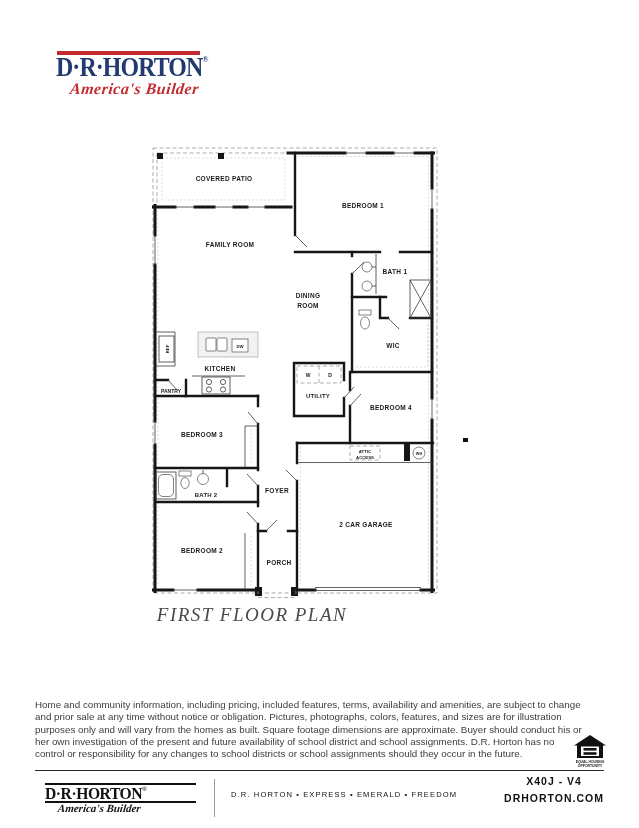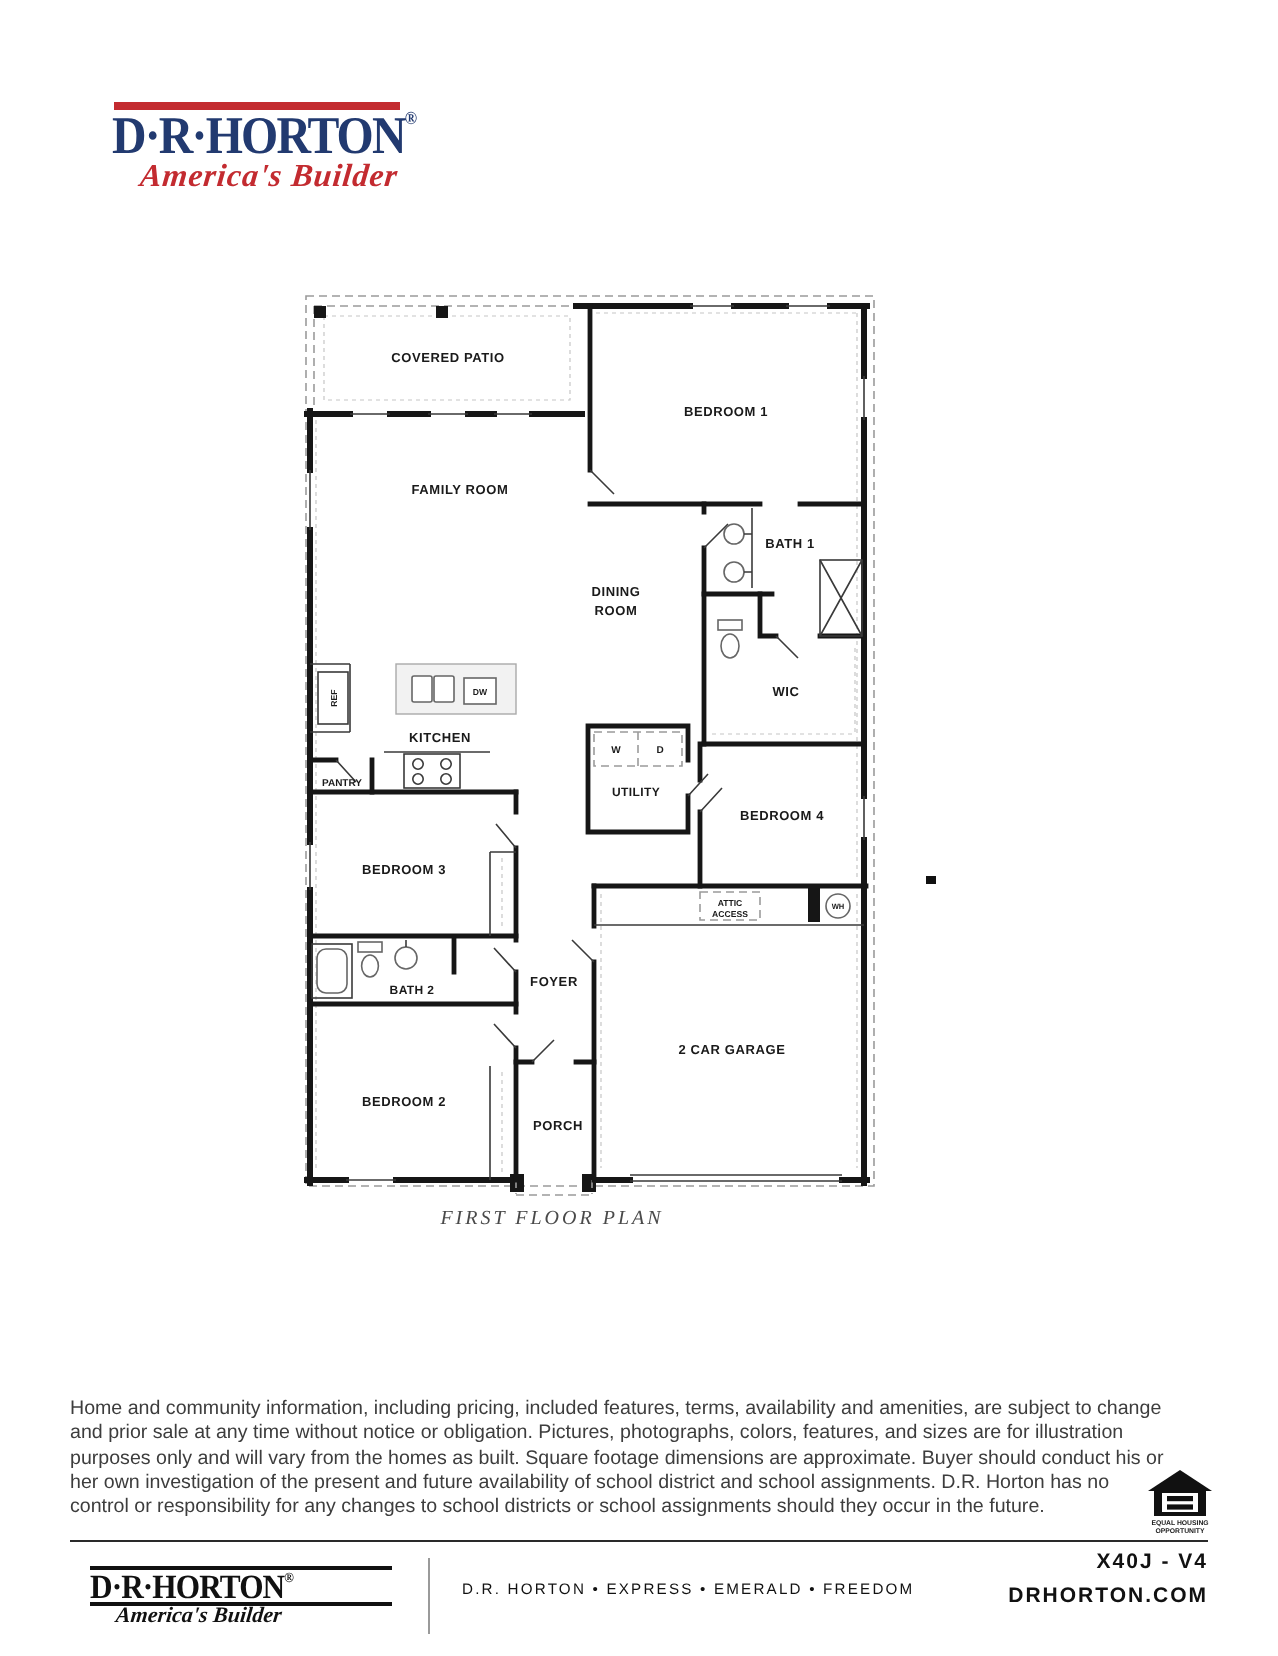--- a/index.html
+++ b/index.html
@@ -9,22 +9,22 @@
   
   .logo-bar{left:57px;top:51px;width:143px;height:3.5px;background:#c32b30;}
   .logo-brand{left:56px;top:53px;color:#223a70;font-family:"Liberation Serif",serif;font-weight:bold;
     font-size:26px;letter-spacing:-1px;transform:scaleX(0.92) scaleY(1.02);transform-origin:left top;white-space:nowrap;}
   .logo-brand .reg{font-size:9px;vertical-align:14px;letter-spacing:0;}
   .logo-tagline{left:70px;top:80px;color:#c32b30;font-family:"Liberation Serif",serif;font-style:italic;font-weight:bold;
     font-size:16px;letter-spacing:0.5px;transform:skewX(-6deg);}
 
   
   .plan-wrap{left:148px;top:140px;width:300px;height:465px;}
-  .plan-caption{left:156px;top:604px;width:240px;text-align:center;color:#4a4a4a;
-    font-family:"Liberation Serif",serif;font-style:italic;font-size:10px;letter-spacing:1.5px;white-space:nowrap;}
+  .plan-caption{left:132px;top:604px;width:240px;text-align:center;color:#4a4a4a;
+    font-family:"Liberation Serif",serif;font-style:italic;font-size:19px;letter-spacing:1.5px;white-space:nowrap;}
   svg .w3{stroke:#161616;stroke-width:3;fill:none;stroke-linecap:square;}
   svg .w2{stroke:#161616;stroke-width:2.4;fill:none;stroke-linecap:square;}
   svg .thin{stroke:#3a3a3a;stroke-width:0.8;fill:none;}
   svg .fix{stroke:#666;stroke-width:0.8;fill:#ffffff;}
   svg .dash{stroke:#9b9b9b;stroke-width:0.8;fill:none;stroke-dasharray:4 2.5;}
   svg .dash2{stroke:#c6c6c6;stroke-width:0.6;fill:none;stroke-dasharray:2 2;}
   svg .blk{fill:#161616;stroke:none;}
   svg text{font-family:"Liberation Sans",sans-serif;font-weight:bold;fill:#1a1a1a;}
   svg .lbl{font-size:6.5px;letter-spacing:0.3px;text-anchor:middle;}
   svg .lbl2{font-size:6px;letter-spacing:0.2px;text-anchor:middle;}
@@ -42,21 +42,21 @@
   .footer-rule{left:35px;top:770px;width:569px;height:1.3px;background:#2a2a2a;}
   .f-bar-top{left:45px;top:783px;width:151px;height:1.5px;background:#111;}
   .f-brand{left:45px;top:784px;color:#111;font-family:"Liberation Serif",serif;font-weight:bold;
     font-size:17px;letter-spacing:-0.5px;transform:scaleX(0.92);transform-origin:left top;white-space:nowrap;}
   .f-brand .reg{font-size:7px;vertical-align:8px;}
   .f-bar-bottom{left:45px;top:801px;width:151px;height:1.5px;background:#111;}
   .f-tagline{left:58px;top:802px;color:#111;font-family:"Liberation Serif",serif;font-style:italic;font-weight:bold;
     font-size:11px;transform:skewX(-6deg);}
   .f-vdivider{left:214px;top:779px;width:1px;height:38px;background:#9a9a9a;}
   .f-brands{left:231px;top:790px;color:#111;font-size:7.6px;font-weight:normal;letter-spacing:1.1px;white-space:nowrap;}
-  .f-right{right:35px;top:775px;text-align:right;color:#111;font-weight:bold;}
+  .f-right{right:35px;top:775px;text-align:center;color:#111;font-weight:bold;}
   .f-plan-code{font-size:10.5px;letter-spacing:1px;}
   .f-website{font-size:10.5px;letter-spacing:1px;margin-top:5px;}
 </style>
 </head>
 <body>
 
 <div class="abs logo-bar"></div>
 <div class="abs logo-brand"><span>D·R·HORTON</span><span class="reg">®</span></div>
 <div class="abs logo-tagline">America's Builder</div>
 

